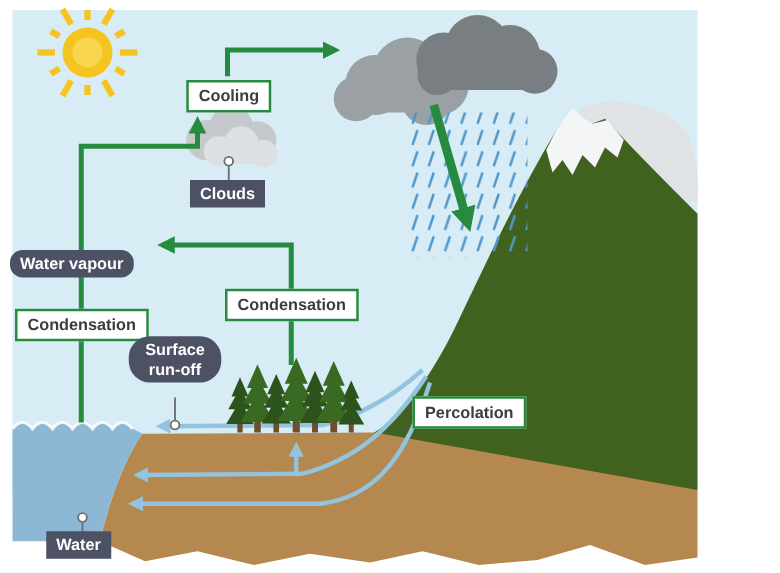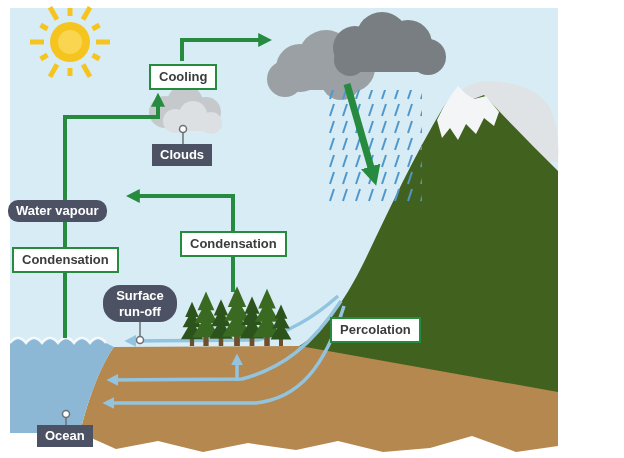--- a/index.html
+++ b/index.html
@@ -150,17 +150,17 @@
     <line x1="66" y1="426" x2="66" y2="418"></line>
     <circle cx="66" cy="414" r="3.5" fill="#ffffff"></circle>
   </g>
 </svg>
 
 <div class="label green" style="left:149px;top:64px;">Cooling</div>
 <div class="label dark" style="left:8px;top:200px;border-radius:10px;">Water vapour</div>
 <div class="label green" style="left:12px;top:247px;">Condensation</div>
 <div class="label dark" style="left:152px;top:144px;">Clouds</div>
 <div class="label green" style="left:180px;top:231px;">Condensation</div>
-<div class="label dark multiline" style="left:103px;top:285px;border-radius:17px;">Surface run-off</div>
+<div class="label dark multiline" style="left:103px;top:269px;border-radius:17px;">Surface run-off</div>
 <div class="label green" style="left:330px;top:317px;text-align:right;">Percolation</div>
-<div class="label dark" style="left:37px;top:425px;">Ocean</div>
+<div class="label dark" style="left:37px;top:425px;">Water</div>
 
 </div>
 
 </body></html>

